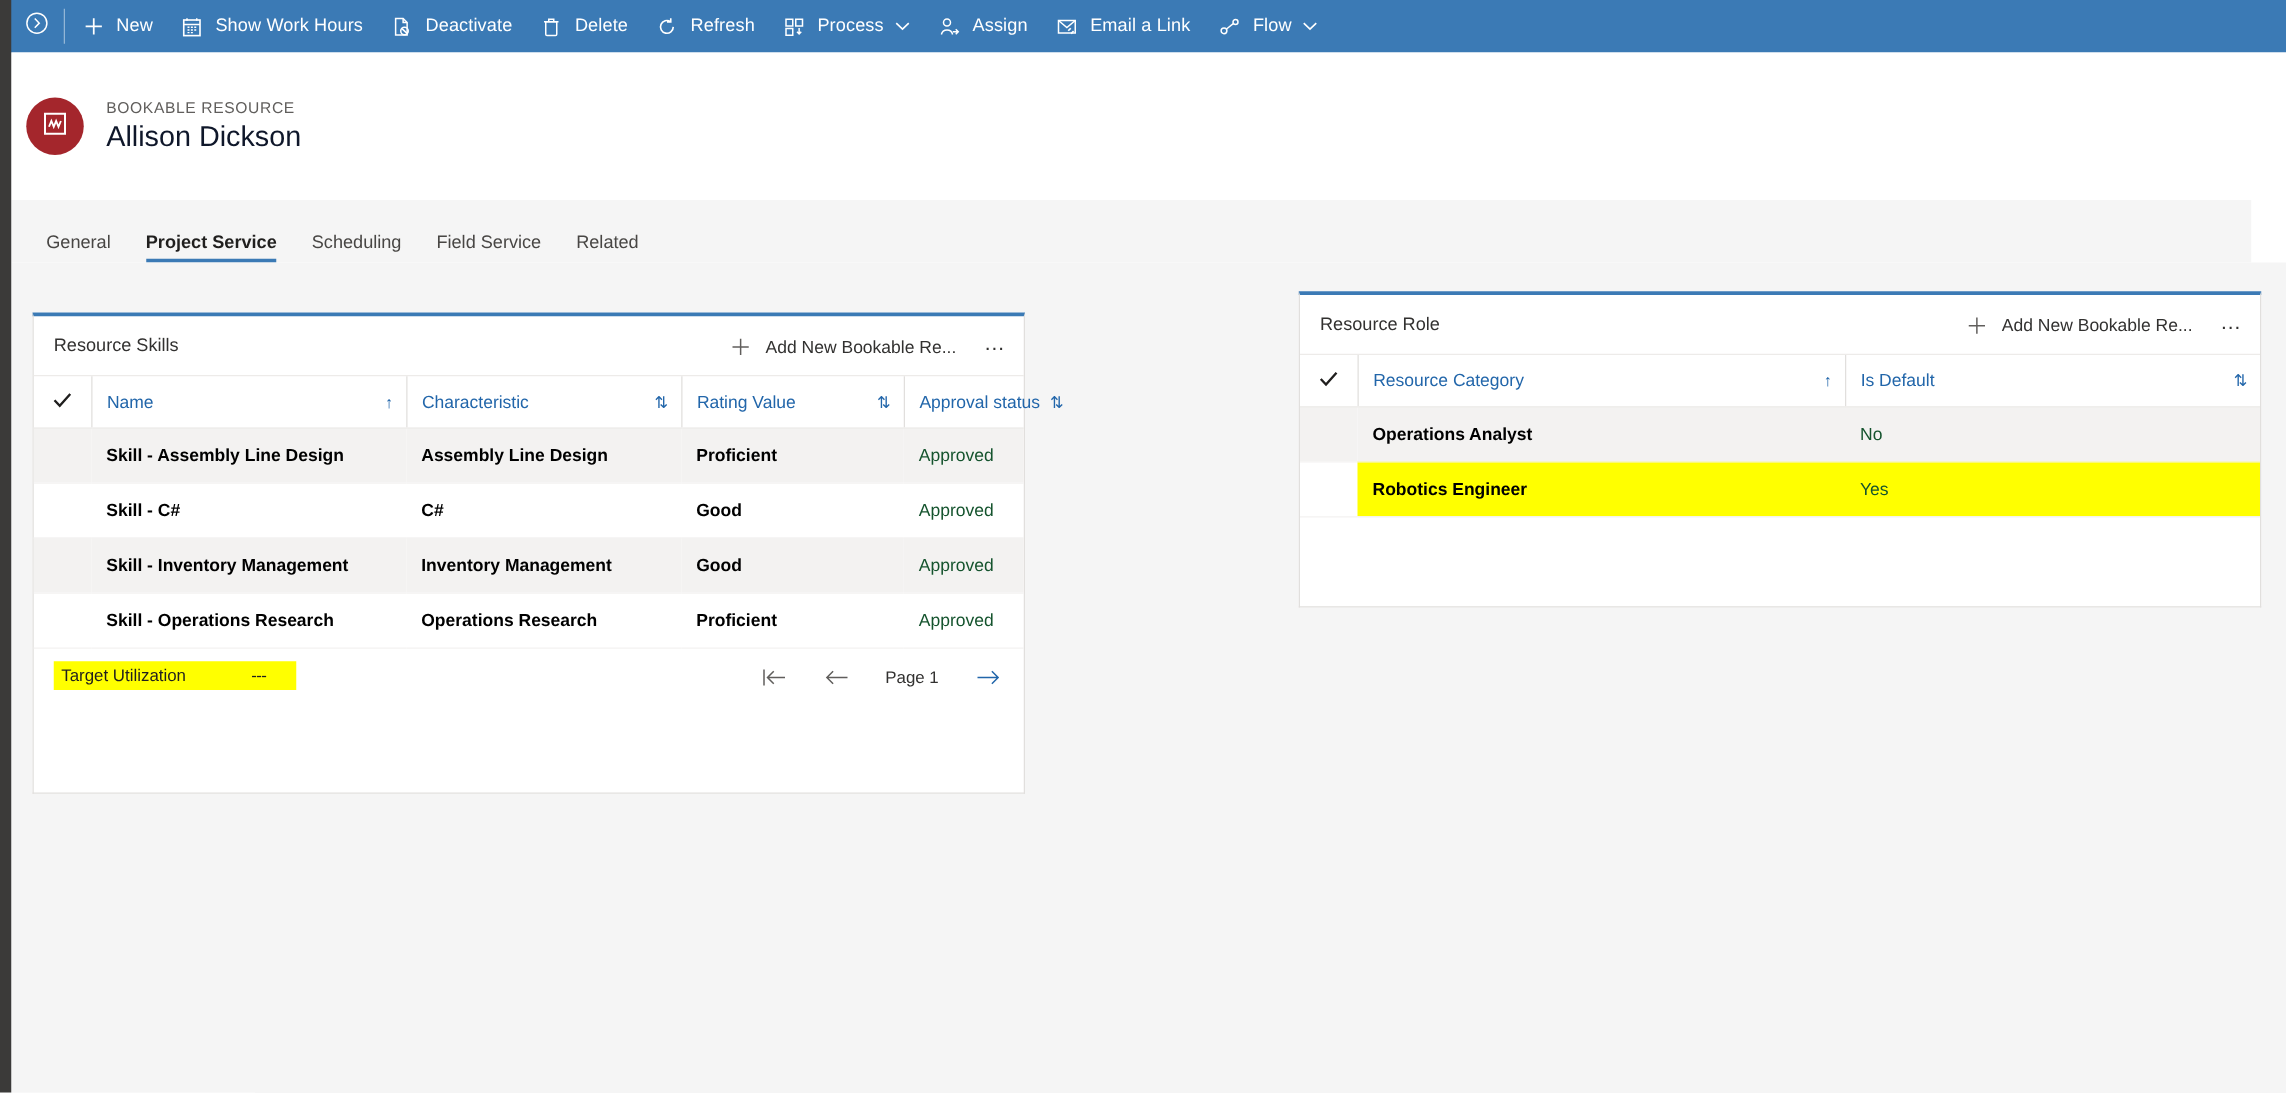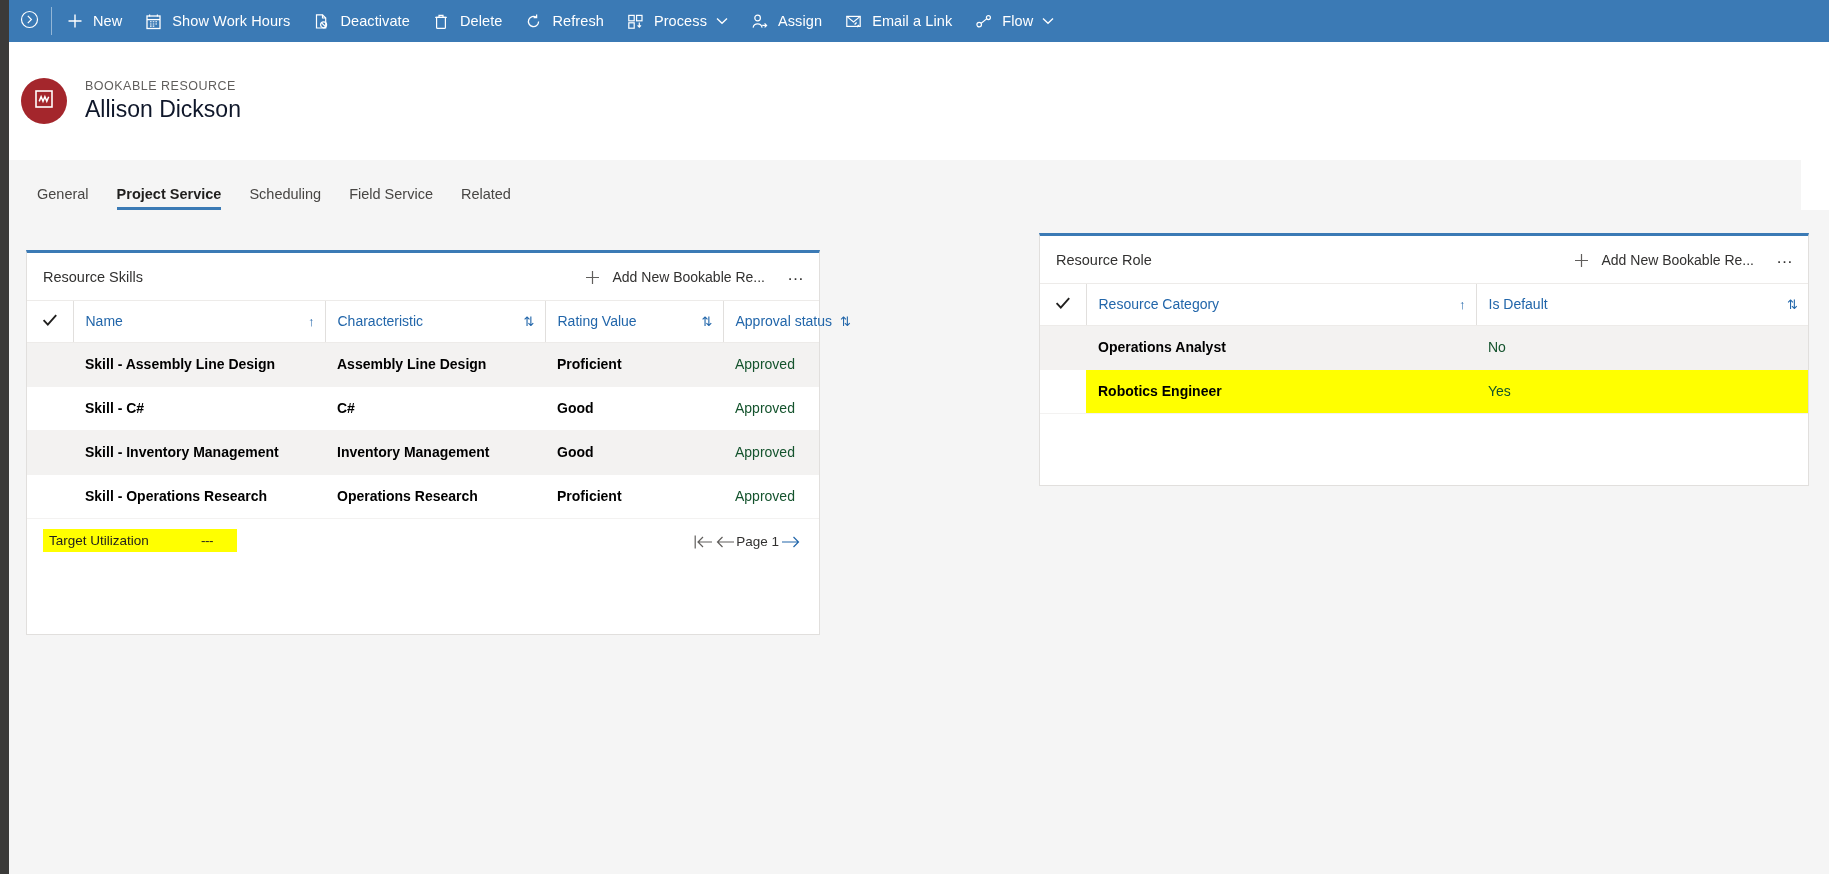--- a/index.html
+++ b/index.html
@@ -238,20 +238,21 @@
     display: flex;
     align-items: center;
     padding: 0 18px 0 16px;
     font-size: 13.5px;
     color: #323130;
   }
   .pager {
     margin-left: auto;
     display: flex;
     align-items: center;
+    gap: 28px;
   }
   .pager-btn {
     display: inline-flex;
     align-items: center;
     justify-content: center;
     width: 22px; height: 22px;
     cursor: pointer;
   }
   .pager-label { font-size: 13.5px; color: #323130; }
 

